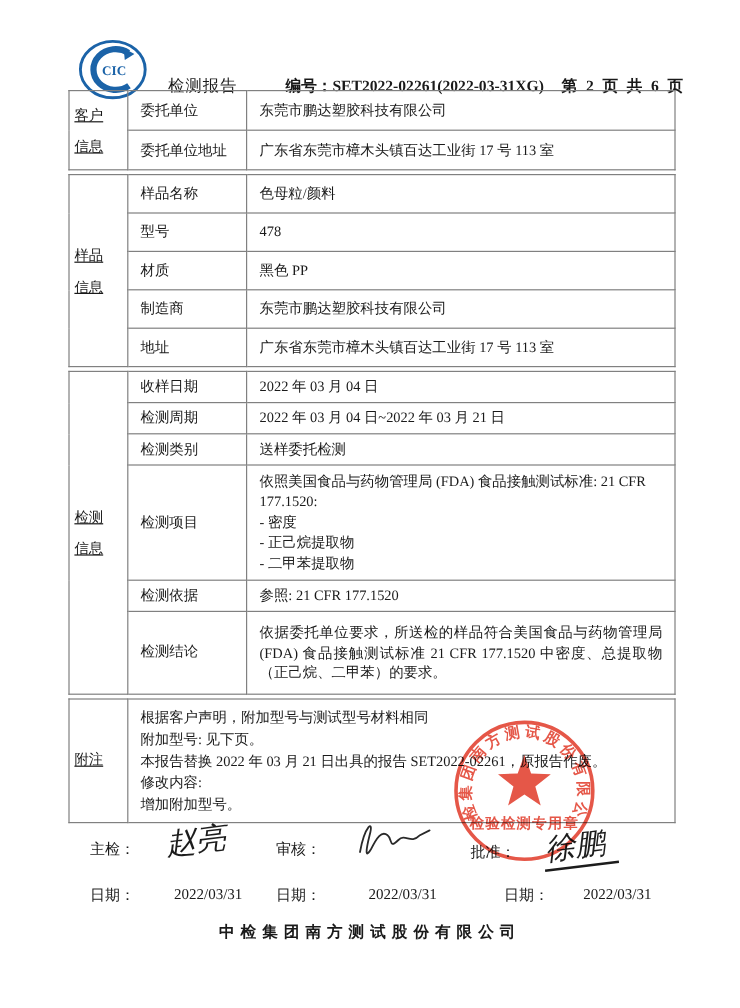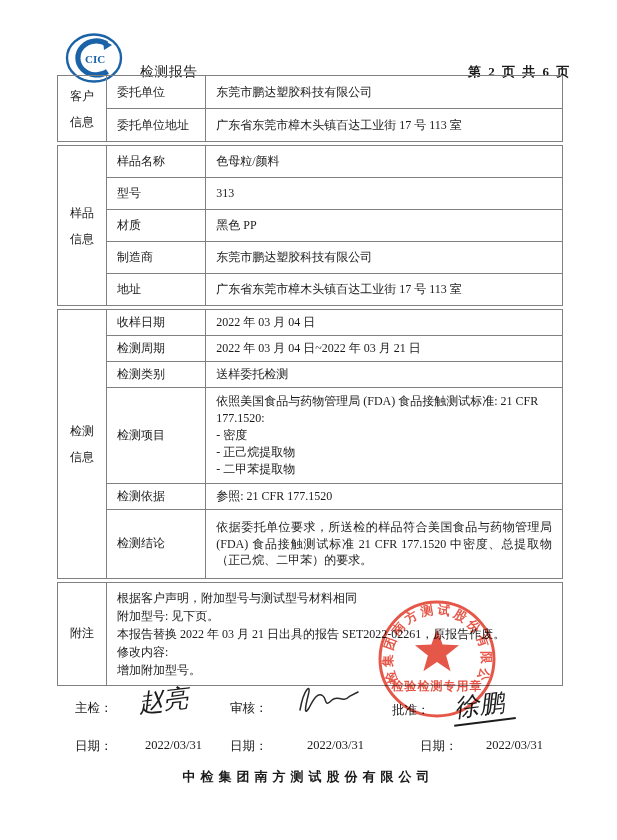--- a/index.html
+++ b/index.html
@@ -11,21 +11,21 @@
   .hdr { position:absolute; top:30px; left:0; width:617px; height:56px; }
   .logo { position:absolute; left:63px; top:2px; }
   .hdr-title { position:absolute; left:140px; top:33px; font-size:13.5px; font-weight:normal; letter-spacing:1px; }
   .hdr-no { position:absolute; left:238px; top:33px; font-size:13px; font-weight:bold; }
   .hdr-page { position:absolute; left:468px; top:33px; font-size:13px; font-weight:bold; letter-spacing:2px; white-space:nowrap; }
 
   
   .tables { position:absolute; top:75px; left:57px; width:506px; }
   table { border-collapse:collapse; width:506px; table-layout:fixed; margin-bottom:3px; }
   td { border:1px solid #808080; font-size:12px; padding:1px 10px; vertical-align:middle; }
-  td.seclab { width:49px; text-align:center; padding:2px 4px; }
+  td.seclab { width:49px; padding:2px 4px;text-decoration:underline; }
   td.seclab div { line-height:26px; }
   td.field { width:99px; }
   td.value { width:356px; }
   tr.h33 td { height:33px; }
   tr.h32 td { height:32px; }
   tr.h26 td { height:26px; }
   .mline { line-height:17px; padding:4px 0; }
   .mline div { min-height:17px; }
   .just { text-align:justify; line-height:16.5px; padding:8px 0; }
   .notelines { line-height:18px; padding:5px 0; }
@@ -55,20 +55,21 @@
   <div class="hdr">
     <div class="logo">
       <svg width="62" height="52" viewBox="0 0 62 52">
         <ellipse cx="31" cy="26" rx="27" ry="23.5" fill="none" stroke="#1b63a8" stroke-width="2.4"></ellipse>
         <path d="M 44,12 A 18.5,17 0 1 0 44.5,39.5" fill="none" stroke="#1b63a8" stroke-width="5.2"></path>
         <path d="M 40,8 L 49,13 L 41,18 Z" fill="#1b63a8"></path>
         <text x="22" y="30.5" font-size="11" font-weight="bold" fill="#1b63a8" font-family="Liberation Serif,serif">CIC</text>
       </svg>
     </div>
     <div class="hdr-title">检测报告</div>
+    <div class="hdr-no"><span>编号：</span><span>SET2022-02261(2022-03-31XG)</span></div>
     <div class="hdr-page">第 2 页 共 6 页</div>
   </div>
 
   <div class="tables">
 
     <table>
       <tbody>
           <tr class="h33">
         <td class="seclab" rowspan="2">
           <div>客户</div>
@@ -89,21 +90,21 @@
           <tr class="h32">
         <td class="seclab" rowspan="5">
           <div>样品</div>
           <div>信息</div>
         </td>
         <td class="field">样品名称</td>
         <td class="value">色母粒/颜料</td>
       </tr>
       <tr class="h32">
         <td class="field">型号</td>
-        <td class="value">313</td>
+        <td class="value">478</td>
       </tr>
       <tr class="h32">
         <td class="field">材质</td>
         <td class="value">黑色 PP</td>
       </tr>
       <tr class="h32">
         <td class="field">制造商</td>
         <td class="value">东莞市鹏达塑胶科技有限公司</td>
       </tr>
       <tr class="h32">

